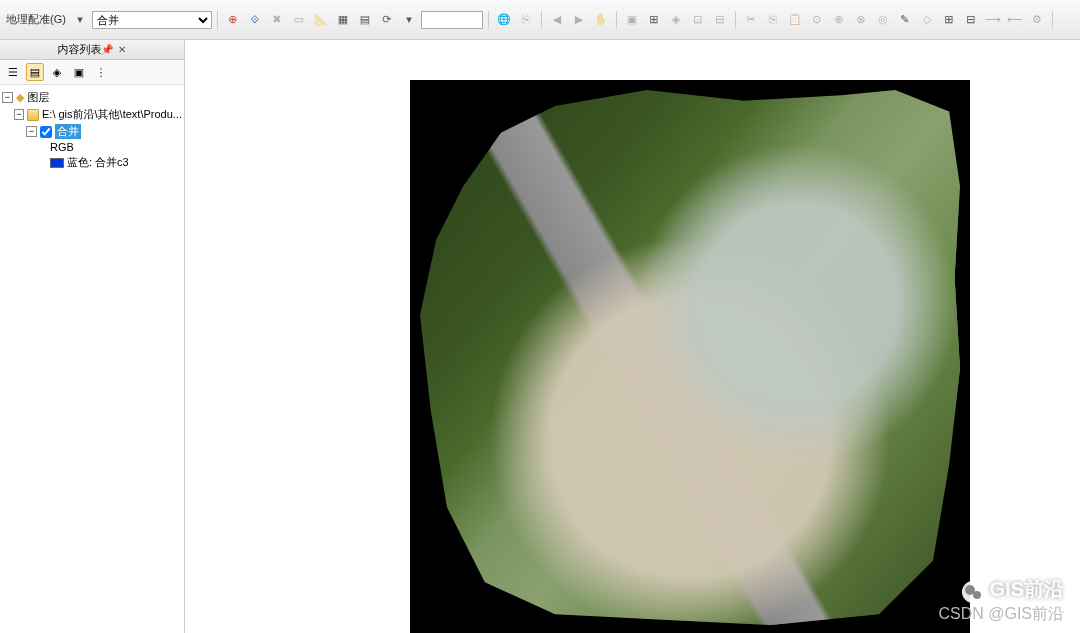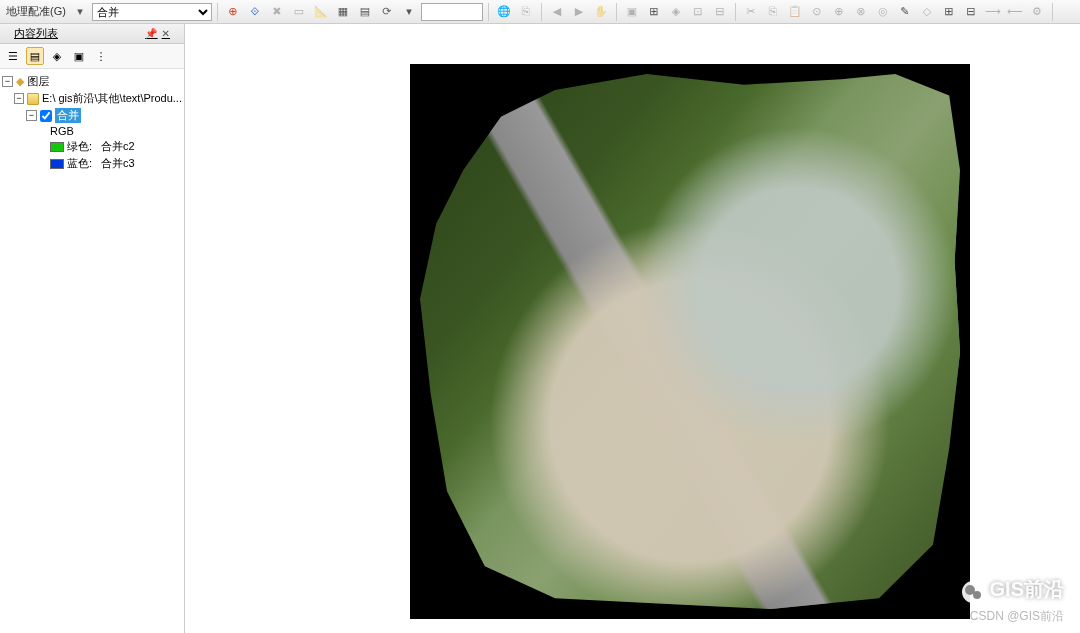--- a/index.html
+++ b/index.html
@@ -8,21 +8,21 @@
       font-size: 11px;
       background: #f0f0f0;
       width: 1080px;
       height: 633px;
       overflow: hidden;
       position: relative;
     }
     .toolbar {
       display: flex;
       align-items: center;
-      height: 24px;
+      height: 40px;
       background: linear-gradient(#fafafa, #e8e8e8);
       border-bottom: 1px solid #ccc;
       padding: 0 4px;
       gap: 2px;
     }
     .toolbar .label { padding: 0 2px; color: #333; }
     .toolbar select {
       font-size: 11px;
       height: 18px;
       border: 1px solid #aaa;
@@ -47,26 +47,25 @@
     .sidebar {
       width: 185px;
       background: #fff;
       border-right: 1px solid #ccc;
       display: flex;
       flex-direction: column;
     }
     .panel-header {
       display: flex;
       align-items: center;
-      justify-content: space-between;
+      justify-content: center;
       background: linear-gradient(#f3f3f3, #e4e4e4);
       border-bottom: 1px solid #ccc;
-      padding: 2px 14px;
+      padding: 2px 20px;
       height: 20px;
-      text-decoration: underline;
     }
     .panel-header-ctrls { display: flex; gap: 4px; }
     .panel-header-ctrls span { cursor: pointer; color: #555; font-size: 10px; }
     .panel-toolbar {
       display: flex;
       align-items: center;
       gap: 4px;
       padding: 3px 4px;
       background: #f8f8f8;
       border-bottom: 1px solid #e0e0e0;
@@ -130,21 +129,21 @@
       position: relative;
     }
     .watermark-wx .wx-icon::before, .watermark-wx .wx-icon::after {
       content:''; position:absolute; border-radius:50%; background:#888;
     }
     .watermark-wx .wx-icon::before { width:10px; height:10px; left:3px; top:4px; }
     .watermark-wx .wx-icon::after { width:8px; height:8px; right:3px; bottom:4px; }
     .watermark-csdn {
       position: absolute;
       right: 16px; bottom: 8px;
-      color: #b8b8b8; font-size: 12px;
+      color: #b8b8b8; font-size: 16px;
     }
   </style>
 </head>
 <body>
 
 <div class="toolbar">
   <span class="label">地理配准(G)</span>
   <span class="tb-btn">▾</span>
   <select style="width:120px;">
     <option>合并</option>
@@ -220,28 +219,23 @@
       </div>
       <div class="tree-row indent-2">
         <span class="expander">−</span>
         <input type="checkbox" class="cb" checked="" style="">
         <span class="selected">合并</span>
       </div>
       <div class="tree-row indent-4">
         <span>RGB</span>
       </div>
       <div class="tree-row indent-4">
-        <span class="swatch green"></span>
-        <span>绿色:</span>
-        <span style="margin-left:6px;">合并c2</span>
-      </div>
-      <div class="tree-row indent-4">
         <span class="swatch blue"></span>
         <span>蓝色:</span>
-        <span style="margin-left:6px;">合并c3</span>
+        <span style="margin-left:0;">合并c3</span>
       </div>
     </div>
   </div>
 
   <div class="map-view">
     <div class="raster-bg">
       <div class="aerial"></div>
     </div>
   </div>
 </div>

